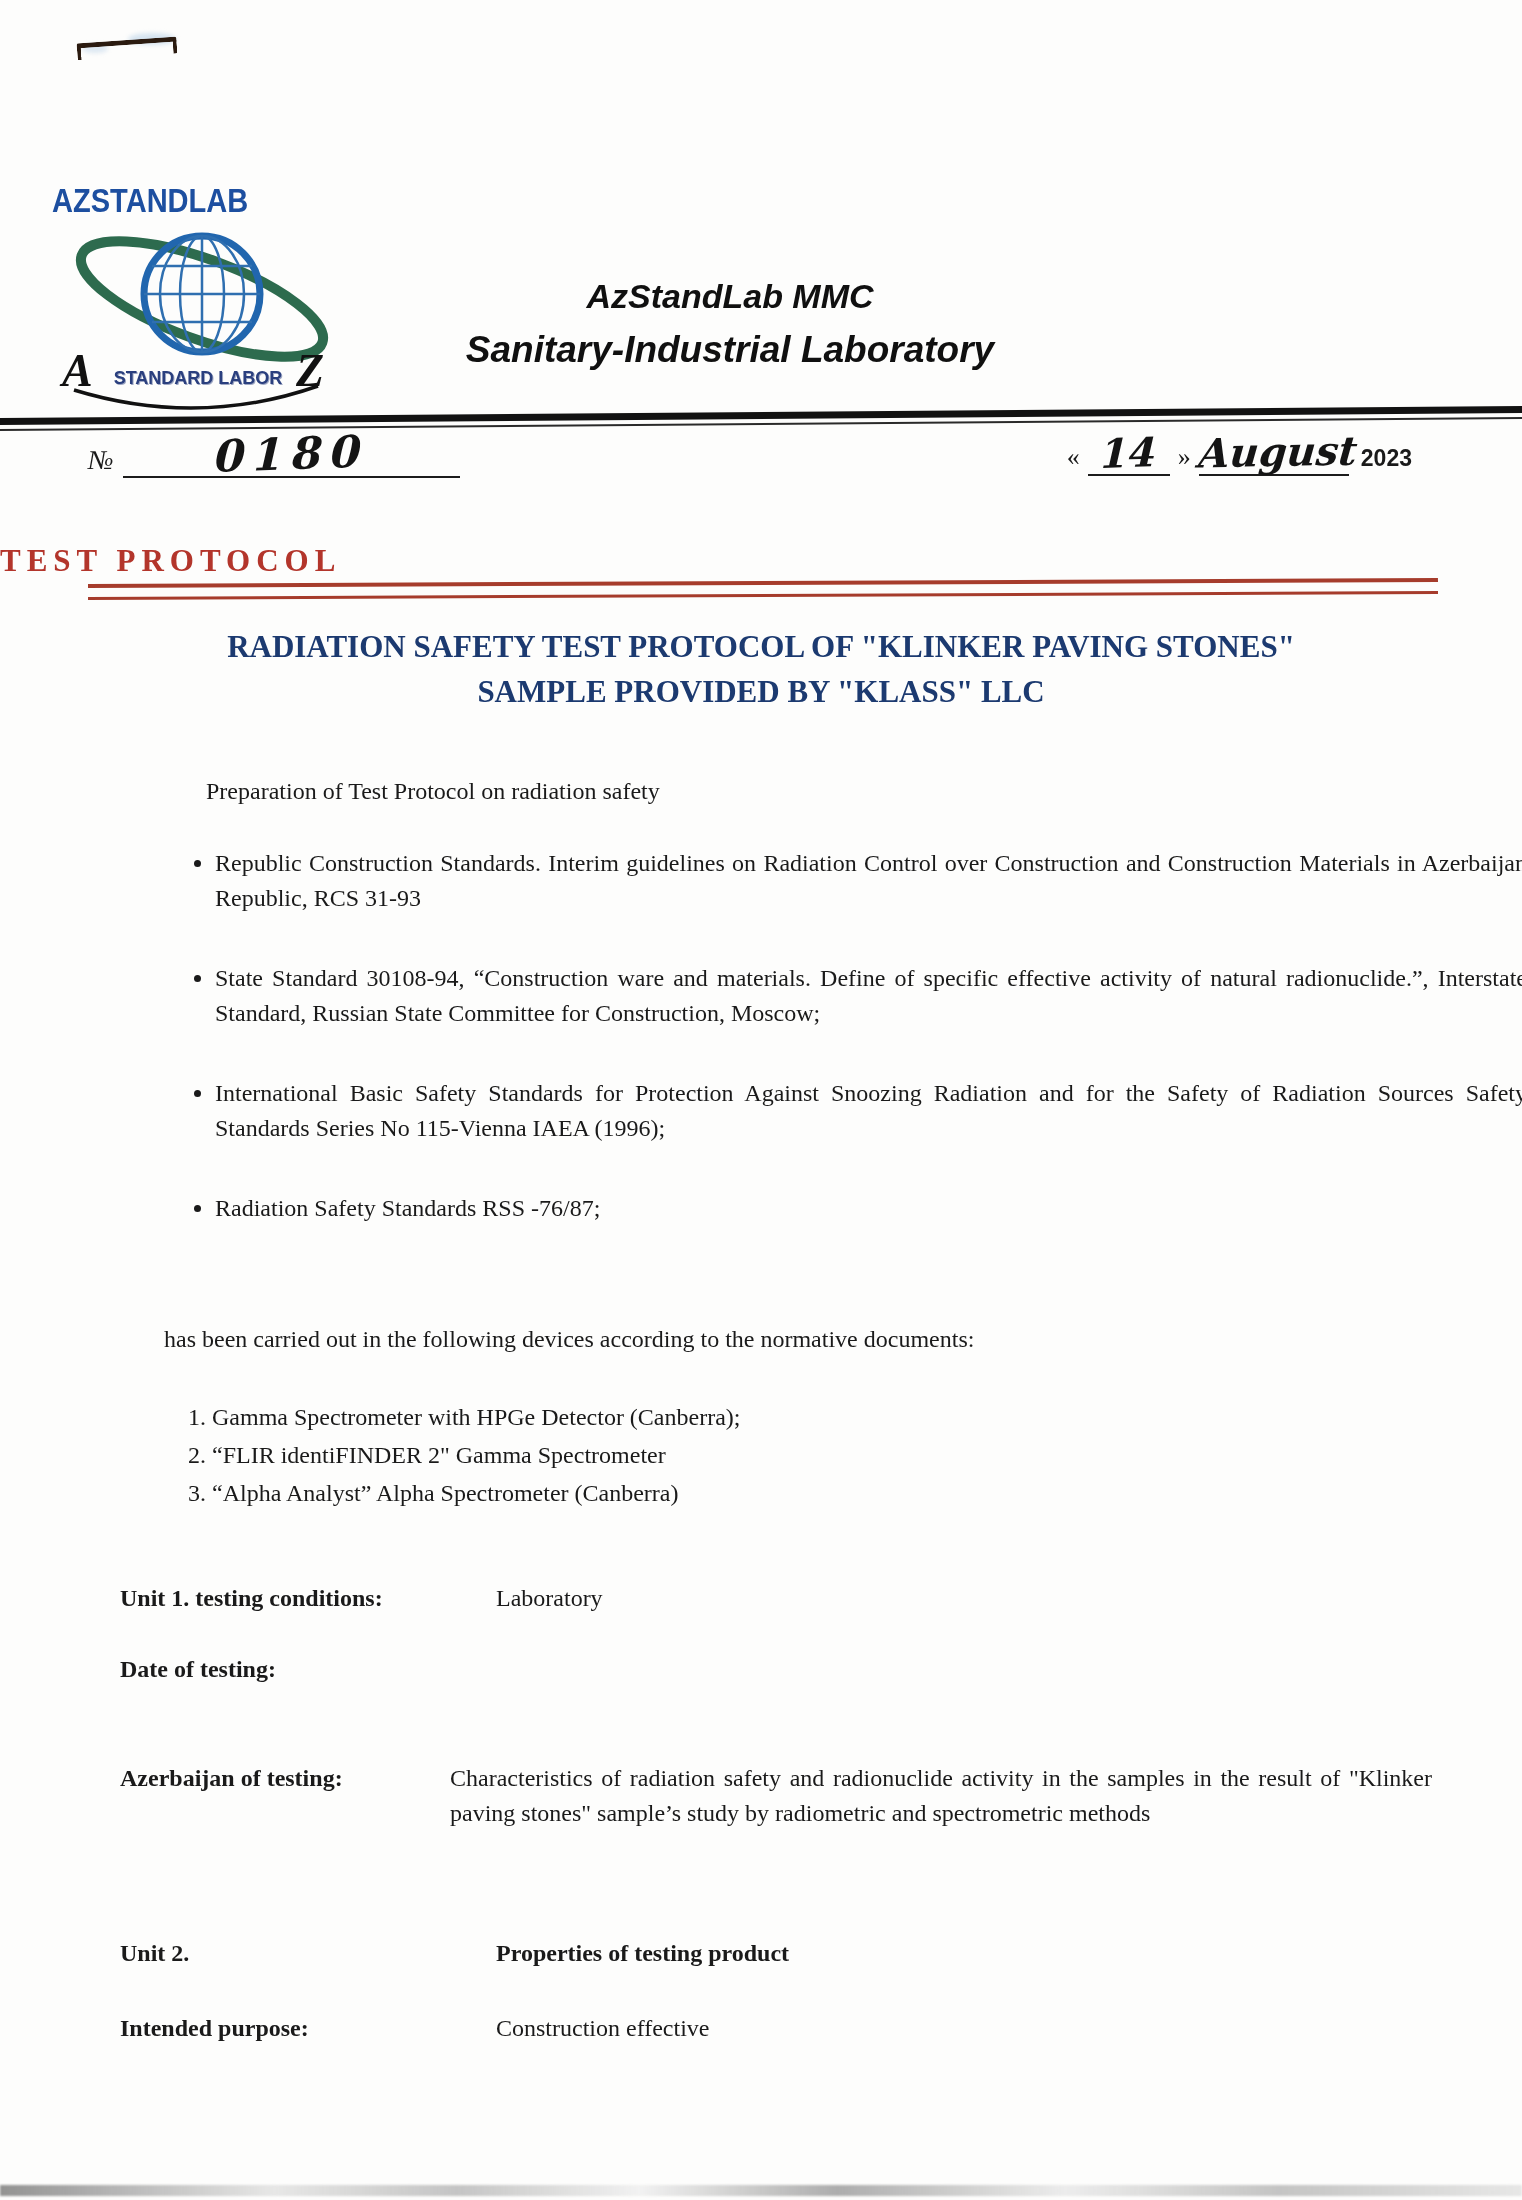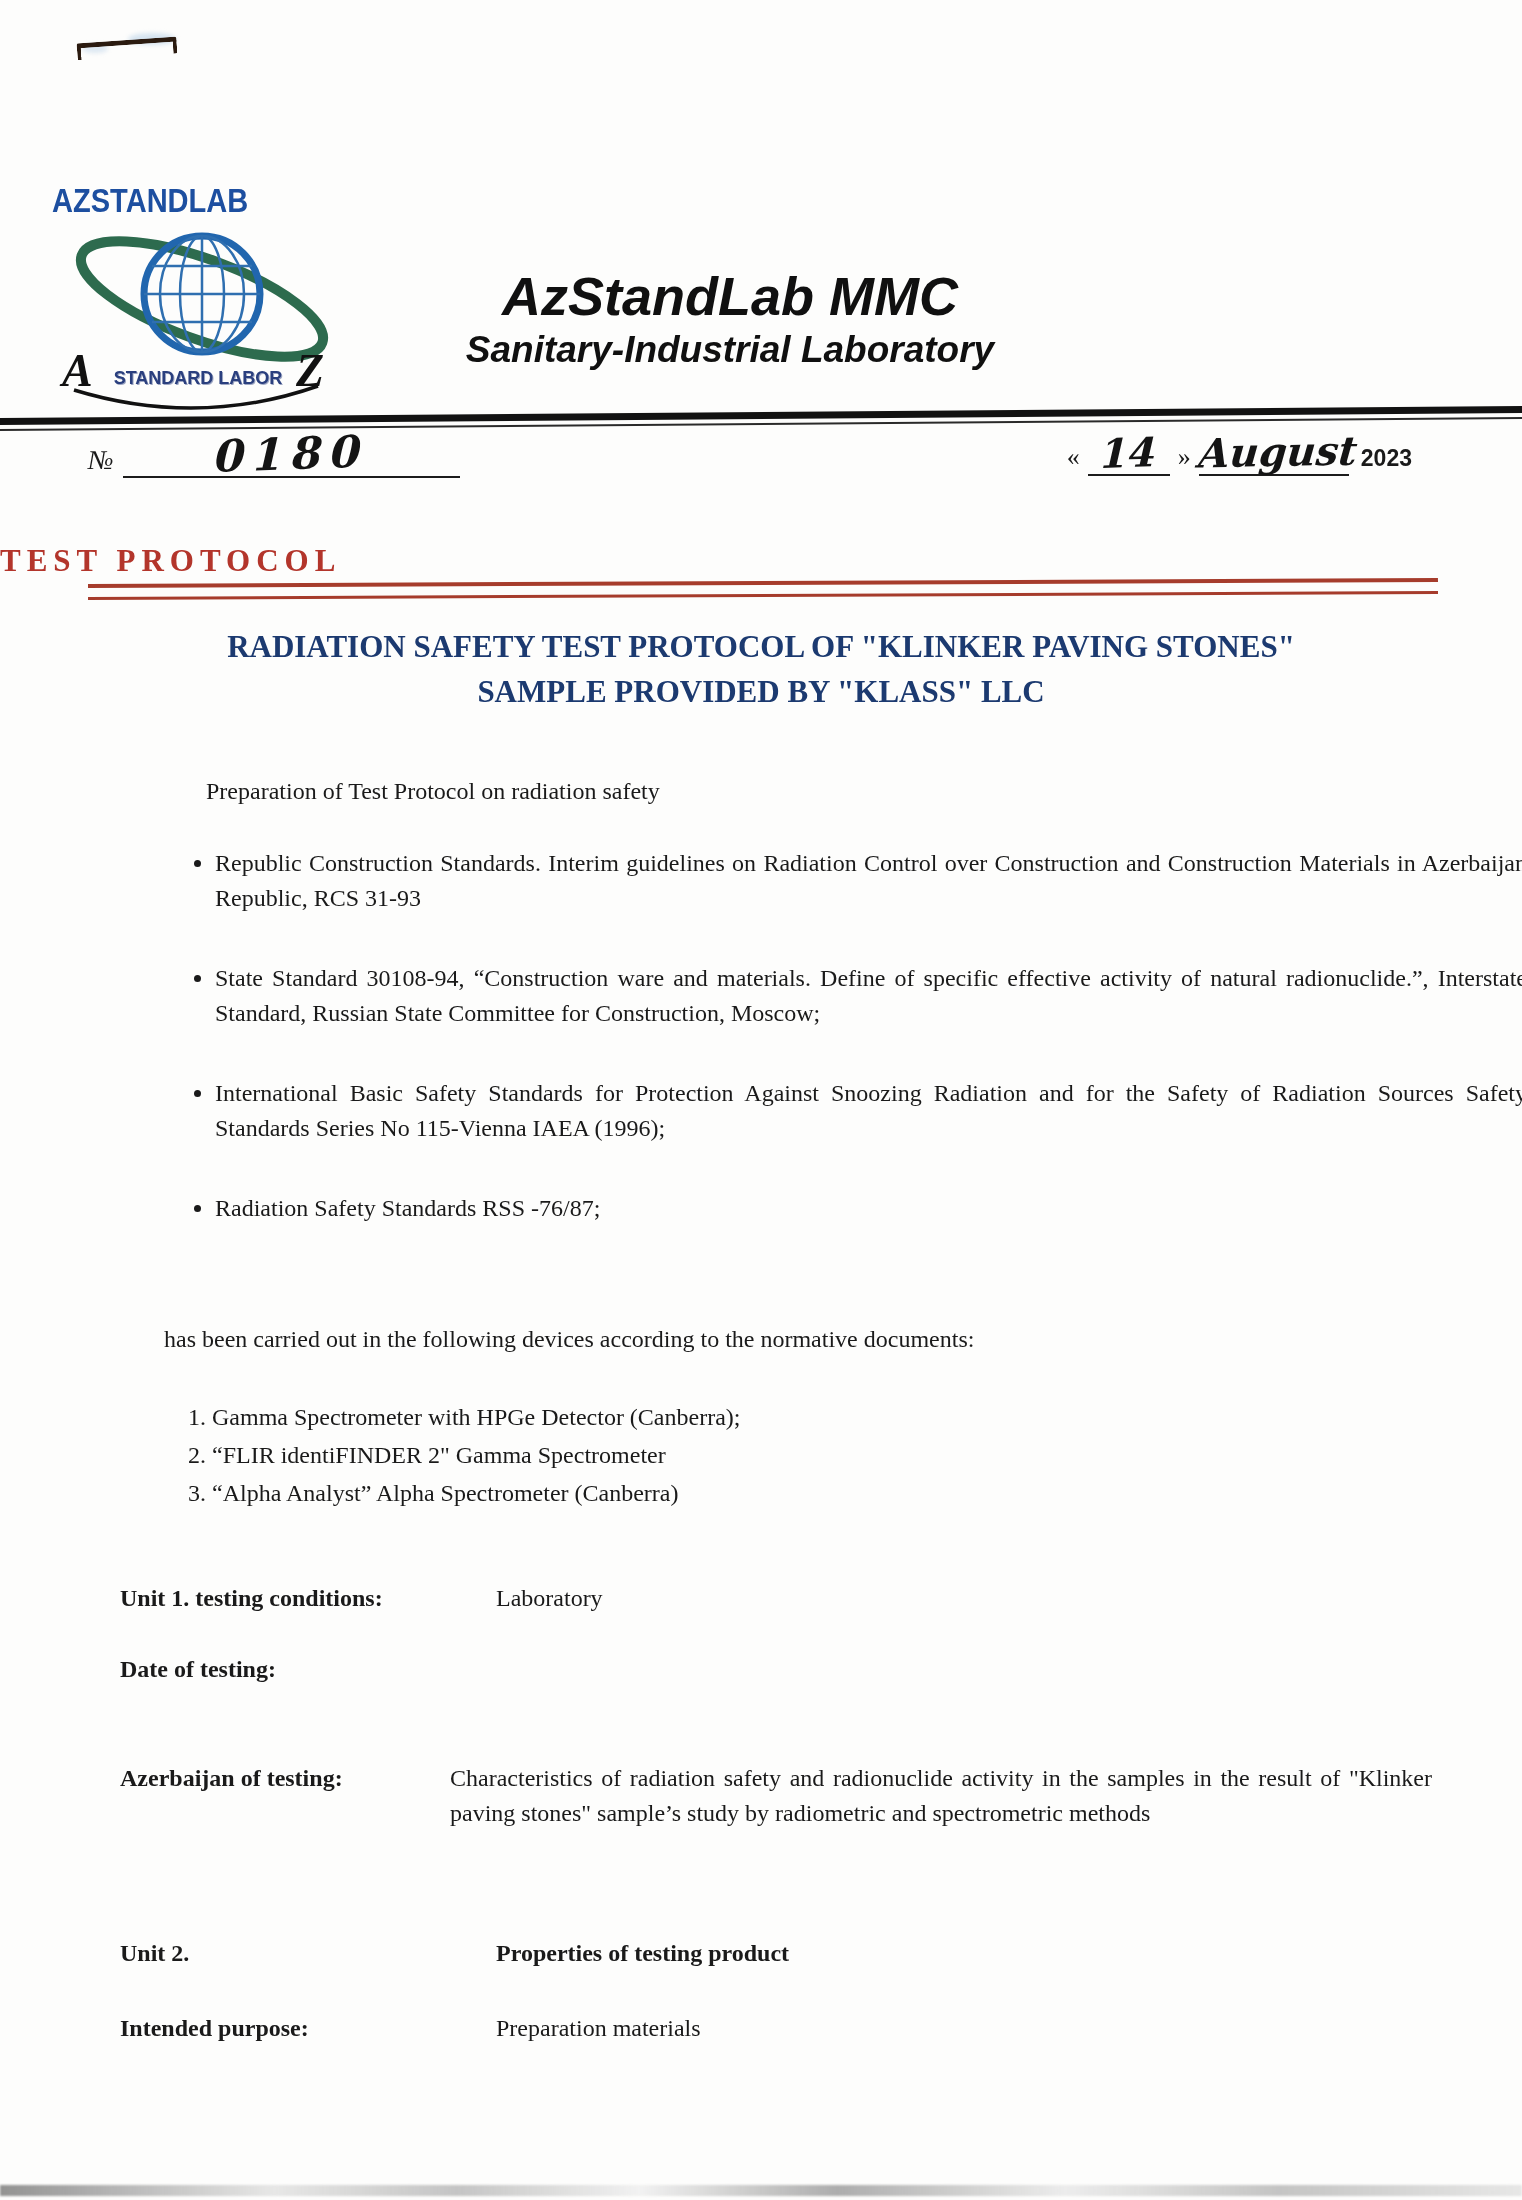--- a/index.html
+++ b/index.html
@@ -23,21 +23,21 @@
   .logo-wordmark{
     font-family:"Liberation Sans",sans-serif;font-weight:bold;font-size:33px;
     color:#1d4fa0;letter-spacing:0px;transform:scaleX(.88);transform-origin:left;white-space:nowrap;
   }
   .logo svg{display:block;margin-top:-6px;overflow:visible;}
 
   .head-center{
     position:absolute;left:400px;top:270px;width:660px;text-align:center;
     font-family:"Liberation Sans",sans-serif;font-style:italic;font-weight:bold;color:#101010;
   }
-  .company{font-size:54px;line-height:52px;letter-spacing:0px;font-style:italic;}
+  .company{font-size:34px;line-height:52px;letter-spacing:0px;font-style:italic;}
   .department{font-size:37px;line-height:48px;margin-top:4px;}
 
   .contact{
     position:absolute;left:1076px;top:272px;width:390px;
     font-family:"Liberation Sans",sans-serif;font-weight:bold;font-size:18px;line-height:29px;color:#101010;
   }
   .contact .email-row{margin-top:30px;}
   .email-link{color:#0b3ec4;text-decoration:underline;cursor:pointer;}
 
   .header-divider{position:absolute;left:-6px;top:412px;width:1534px;transform:rotate(-0.45deg);}
@@ -203,17 +203,17 @@
     <div class="field-value nopad">Characteristics of radiation safety and radionuclide activity in the samples in the result of "Klinker paving stones" sample’s study by radiometric and spectrometric methods</div>
   </div>
 
   <div class="field-row fr4">
     <div class="field-label">Unit 2.</div>
     <div class="field-value bold">Properties of testing product</div>
   </div>
 
   <div class="field-row fr5">
     <div class="field-label">Intended purpose:</div>
-    <div class="field-value">Preparation materials</div>
+    <div class="field-value">Construction effective</div>
   </div>
 
   <div class="scan-edge"></div>
 </div>
 
 </body></html>

